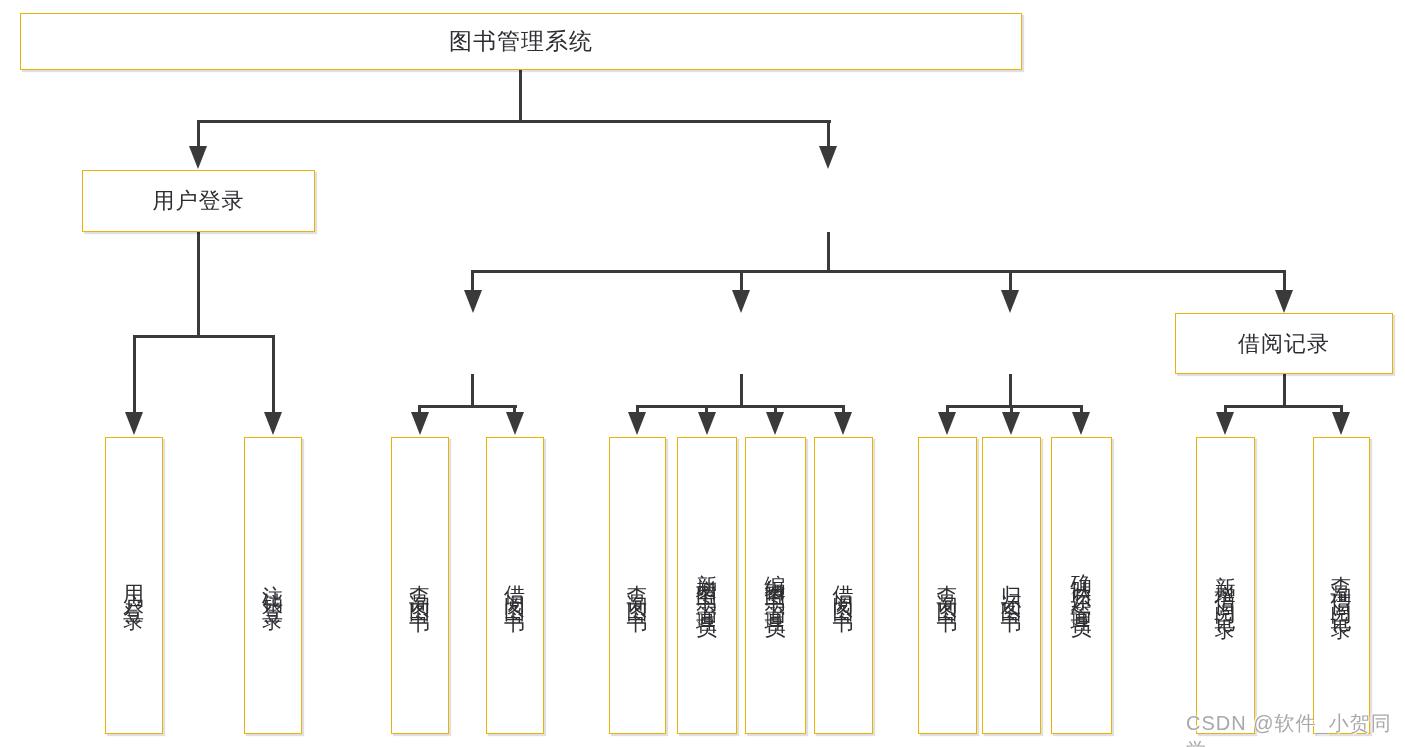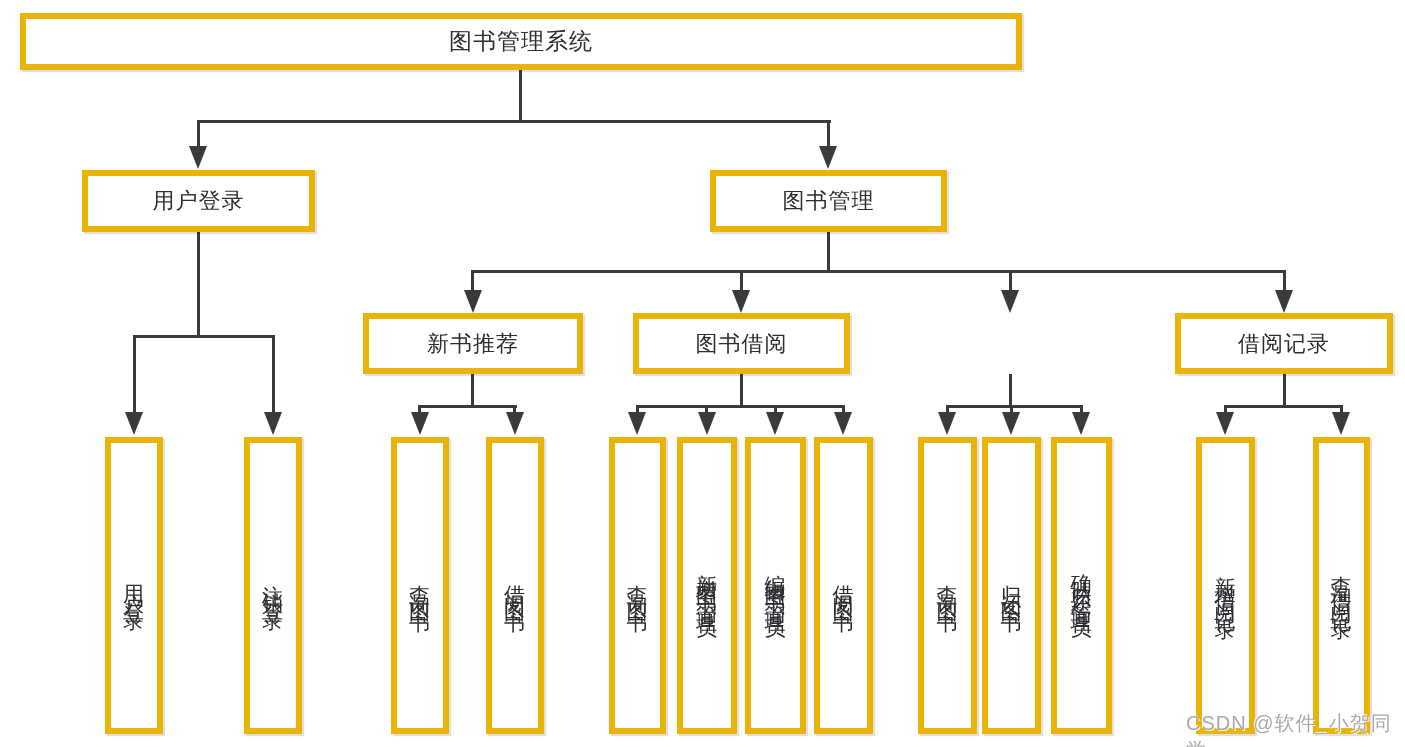--- a/index.html
+++ b/index.html
@@ -2,21 +2,21 @@
 <html><head>
 <meta charset="utf-8">
 <style>
   html,body{margin:0;padding:0;background:#fff;}
   .canvas{
     position:relative;width:1405px;height:747px;background:#ffffff;overflow:hidden;
     font-family:"Liberation Sans","DejaVu Sans",sans-serif;color:#2d2d32;
   }
   .box{
     position:absolute;box-sizing:border-box;background:#fff;
-    border:6px solid #eab308;box-shadow:2px 2px 1px rgba(0,0,0,0.12);
+    border:1px solid #eab308;box-shadow:2px 2px 1px rgba(0,0,0,0.12);
     display:flex;align-items:center;justify-content:center;
     font-size:22px;letter-spacing:1px;white-space:nowrap;z-index:2;
   }
   .root{font-size:23px;}
   .vert{
     writing-mode:vertical-rl;text-orientation:mixed;
     font-size:21px;letter-spacing:0.42em;line-height:1;white-space:normal;
   }
   .vert.tight{letter-spacing:0.30em;}
   .hl{position:absolute;height:3px;background:#3a3a3a;z-index:1;}
@@ -40,42 +40,39 @@
   <div class="box root" style="left:20px;top:13px;width:1002px;height:57px;">图书管理系统</div>
 
   <div class="vl" style="left:519px;top:69px;height:53px;"></div>
   <div class="hl" style="left:197px;top:120px;width:634px;"></div>
   <div class="vl" style="left:197px;top:120px;height:28px;"></div>
   <div class="ar" style="left:189px;top:146px;"></div>
   <div class="vl" style="left:827px;top:120px;height:28px;"></div>
   <div class="ar" style="left:819px;top:146px;"></div>
 
   <div class="box" style="left:82px;top:170px;width:233px;height:62px;">用户登录</div>
-  <div class="box" style="left:710px;top:170px;width:237px;height:62px;">图书管理</div>
 
   <div class="vl" style="left:197px;top:232px;height:104px;"></div>
   <div class="hl" style="left:133px;top:335px;width:141px;"></div>
   <div class="vl" style="left:133px;top:335px;height:79px;"></div>
   <div class="ar" style="left:125px;top:412px;"></div>
   <div class="vl" style="left:272px;top:335px;height:79px;"></div>
   <div class="ar" style="left:264px;top:412px;"></div>
 
   <div class="vl" style="left:827px;top:232px;height:40px;"></div>
   <div class="hl" style="left:471px;top:270px;width:815px;"></div>
   <div class="vl" style="left:471px;top:270px;height:20px;"></div>
   <div class="ar" style="left:464px;top:290px;"></div>
   <div class="vl" style="left:740px;top:270px;height:20px;"></div>
   <div class="ar" style="left:732px;top:290px;"></div>
   <div class="vl" style="left:1009px;top:270px;height:20px;"></div>
   <div class="ar" style="left:1001px;top:290px;"></div>
   <div class="vl" style="left:1283px;top:270px;height:20px;"></div>
   <div class="ar" style="left:1275px;top:290px;"></div>
 
-  <div class="box" style="left:363px;top:313px;width:220px;height:61px;">新书推荐</div>
-  <div class="box" style="left:633px;top:313px;width:217px;height:61px;">图书借阅</div>
   <div class="box" style="left:1175px;top:313px;width:218px;height:61px;">借阅记录</div>
 
   <div class="vl" style="left:471px;top:374px;height:33px;"></div>
   <div class="hl" style="left:418px;top:405px;width:99px;"></div>
   <div class="vl" style="left:418px;top:405px;height:10px;"></div>
   <div class="ar" style="left:411px;top:412px;"></div>
   <div class="vl" style="left:513px;top:405px;height:10px;"></div>
   <div class="ar" style="left:506px;top:412px;"></div>
 
   <div class="vl" style="left:740px;top:374px;height:33px;"></div>

